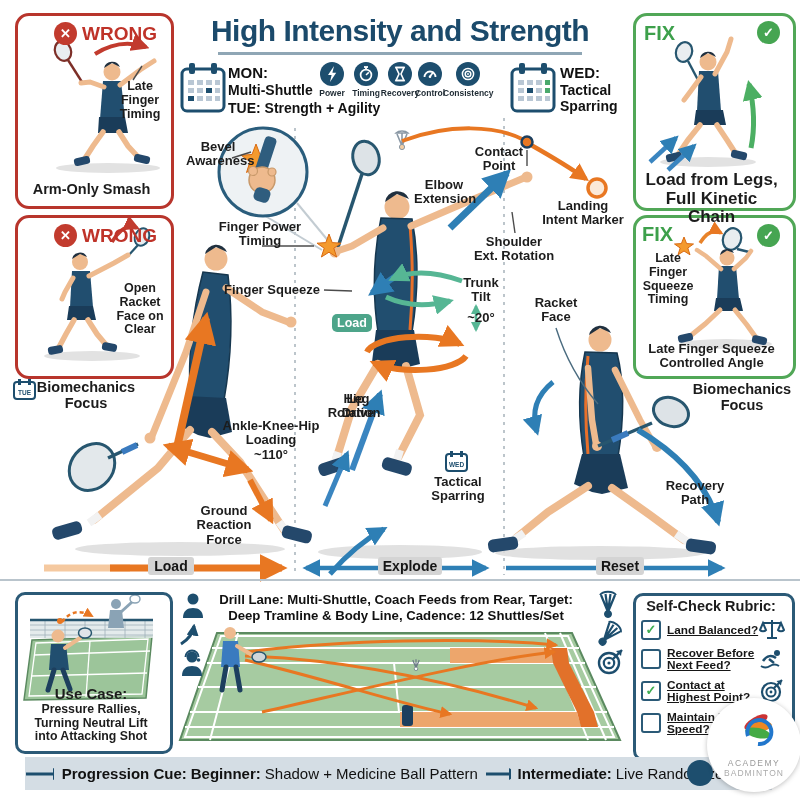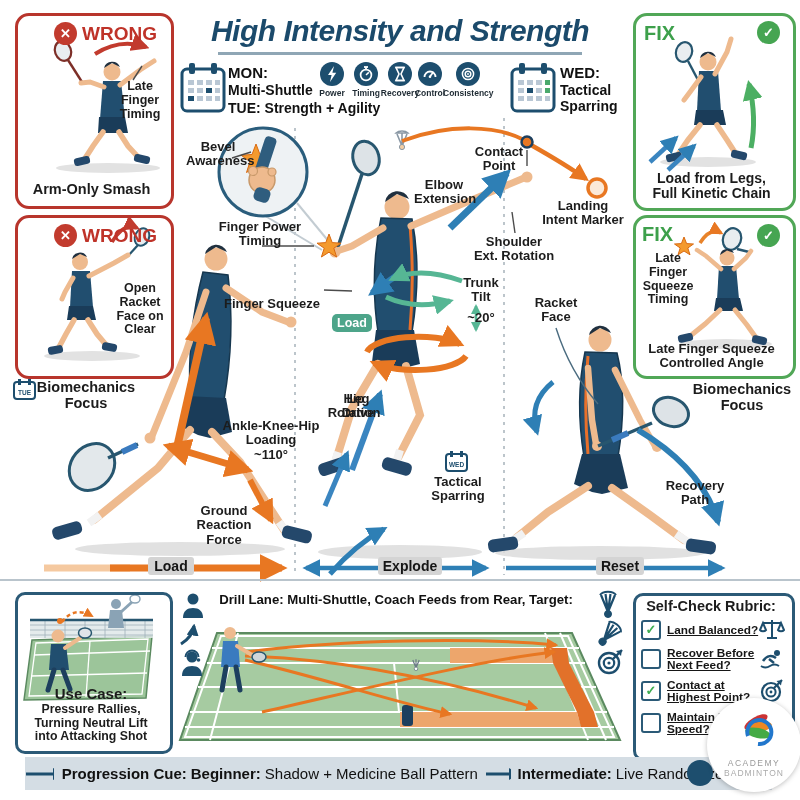--- a/index.html
+++ b/index.html
@@ -31,21 +31,21 @@
   #footerbar{position:absolute;z-index:2;left:25px;top:757px;width:747px;height:33px;background:#d4dde4;
     display:flex;align-items:center;justify-content:center;font-size:15px;color:#111;}
   #footerbar .b{font-weight:800;}
   #footerbar span{margin:0 2px;white-space:pre;text-align:center;}
   #logo{position:absolute;z-index:6;left:707px;top:698px;width:94px;height:94px;border-radius:50%;
     background:#fff;box-shadow:0 1px 5px rgba(0,0,0,0.25);text-align:center;}
   #logo .t1{margin-top:4px;font-size:8.5px;font-weight:400;color:#9a9a9a;letter-spacing:1.5px;}
   #logo .t2{font-size:8.5px;font-weight:400;color:#ababab;letter-spacing:1px;}
   #crescent{position:absolute;z-index:5;left:686px;top:758px;}
   .title{position:absolute;z-index:3;left:180px;top:14px;width:440px;text-align:center;
-    font-size:30px;font-weight:800;color:#1b4a6b;letter-spacing:-0.5px;font-style:italic;}
+    font-size:30px;font-weight:800;color:#1b4a6b;letter-spacing:-0.5px;}
   .underline{position:absolute;z-index:3;left:218px;top:52px;width:364px;height:3px;background:#8fa6b5;}
   .sched{position:absolute;z-index:3;color:#111;}
 </style>
 </head>
 <body>
 
 <div id="stage">
 
 <svg id="scene" width="800" height="800" viewBox="0 0 800 800">
 <defs>
@@ -493,21 +493,21 @@
 
 <div class="mark-circle mark-wrong" style="left:54px;top:224px;"><span>✕</span></div>
 <div class="badge-word" style="left:82px;top:225px;font-size:19px;color:#bf3329;">WRONG</div>
 <div class="lbl ml" style="left:112px;top:282px;width:56px;font-size:12.5px;text-align:center;">Open
 Racket
 Face on
 Clear</div>
 
 <div class="badge-word" style="left:644px;top:22px;font-size:20px;color:#3da04b;">FIX</div>
 <div class="mark-circle mark-fix" style="left:757px;top:21px;"><span>✓</span></div>
-<div class="lbl ml" style="left:643px;top:171px;width:137px;font-size:14px;font-weight:800;">Load from Legs,
+<div class="lbl ml" style="left:643px;top:171px;width:137px;font-size:17px;font-weight:800;">Load from Legs,
 Full Kinetic Chain</div>
 
 <div class="badge-word" style="left:642px;top:223px;font-size:20px;color:#3da04b;">FIX</div>
 <div class="mark-circle mark-fix" style="left:757px;top:224px;"><span>✓</span></div>
 <div class="lbl ml" style="left:640px;top:252px;width:56px;font-size:12.5px;font-weight:800;">Late
 Finger
 Squeeze
 Timing</div>
 <div class="lbl ml" style="left:638px;top:342px;width:147px;font-size:13px;font-weight:800;">Late Finger Squeeze
 Controlled Angle</div>
@@ -522,21 +522,21 @@
 <div class="pillar-lbl" style="left:307px;top:88px;">Power</div>
 <div class="pillar-lbl" style="left:341px;top:88px;">Timing</div>
 <div class="pillar-lbl" style="left:375px;top:88px;">Recovery</div>
 <div class="pillar-lbl" style="left:405px;top:88px;">Control</div>
 <div class="pillar-lbl" style="left:443px;top:88px;">Consistency</div>
 
 <div class="lbl ml" style="left:186px;top:140px;width:64px;">Bevel
 Awareness</div>
 <div class="lbl ml" style="left:216px;top:220px;width:88px;">Finger Power
 Timing</div>
-<div class="lbl" style="left:222px;top:283px;width:100px;white-space:nowrap;margin-top:14px;">Finger Squeeze</div>
+<div class="lbl" style="left:222px;top:283px;width:100px;white-space:nowrap;">Finger Squeeze</div>
 <div class="lbl ml" style="left:470px;top:145px;width:58px;">Contact
 Point</div>
 <div class="lbl ml" style="left:414px;top:178px;width:60px;">Elbow
 Extension</div>
 <div class="lbl ml" style="left:468px;top:235px;width:92px;">Shoulder
 Ext. Rotation</div>
 <div class="lbl ml" style="left:538px;top:199px;width:90px;">Landing
 Intent Marker</div>
 <div class="lbl ml" style="left:458px;top:276px;width:46px;">Trunk
 Tilt</div>
@@ -567,20 +567,21 @@
 <div class="pill" style="left:378px;top:557px;width:64px;">Explode</div>
 <div class="pill" style="left:596px;top:557px;width:48px;">Reset</div>
 
 <div class="lbl" style="left:24px;top:686px;width:134px;font-size:15px;font-weight:800;">Use Case:</div>
 <div class="lbl ml" style="left:20px;top:703px;width:142px;font-size:12.3px;font-weight:600;">Pressure Rallies,
 Turning Neutral Lift
 into Attacking Shot</div>
 
 <div id="drill">
   <div><span class="b">Drill Lane:</span><span> Multi-Shuttle, Coach Feeds from Rear, </span><span class="b">Target:</span></div>
+  <div><span>Deep Tramline &amp; Body Line, </span><span class="b">Cadence:</span><span> 12 Shuttles/Set</span></div>
 </div>
 
 <div class="lbl" style="left:642px;top:599px;width:138px;font-size:14.5px;font-weight:800;">Self-Check Rubric:</div>
 
 <div class="rub-row" style="left:641px;top:617px;">
   <div class="rub-box"><span>✓</span></div>
   <div class="rub-lbl ml">Land Balanced?</div>
   <svg width="26" height="26">
     <g stroke="#1d4e6e" stroke-width="2" fill="none">
       <line x1="13" y1="3" x2="13" y2="20"></line>

